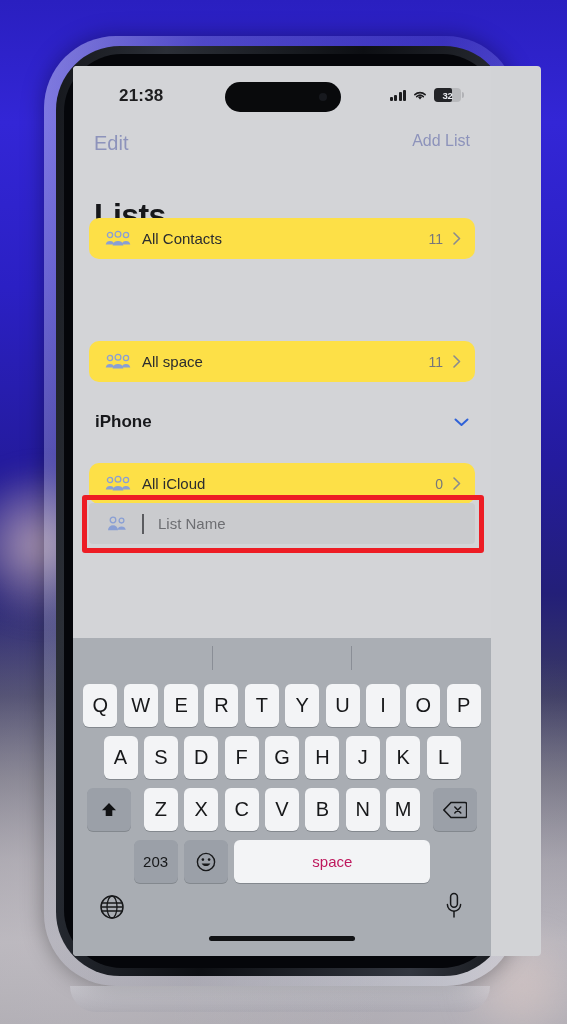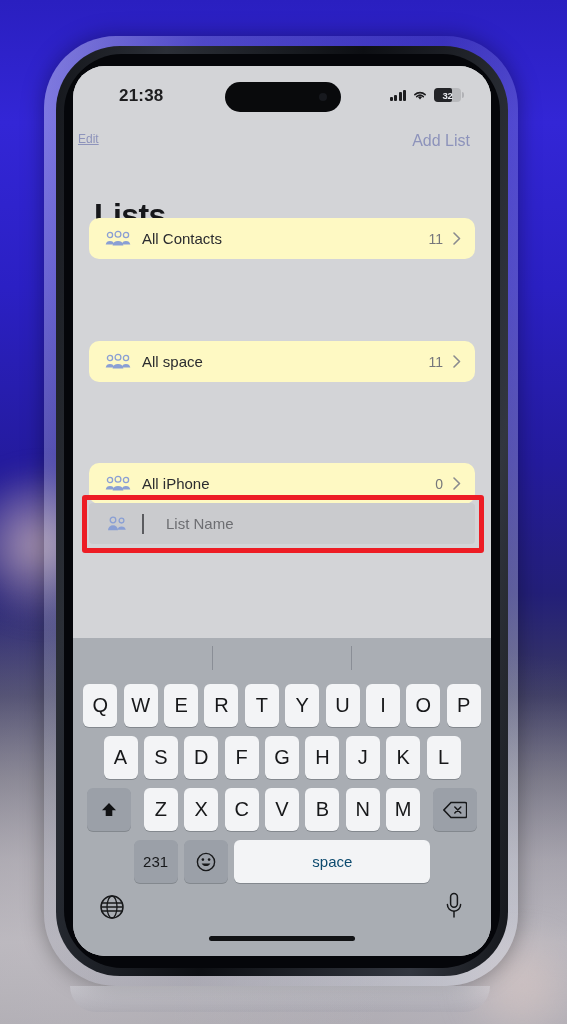--- a/index.html
+++ b/index.html
@@ -74,22 +74,22 @@
   #btn-silent { top: 214px; height: 34px; }
   #btn-volup  { top: 282px; height: 60px; }
   #btn-voldn  { top: 360px; height: 60px; }
   #btn-power  { position: absolute; right: 41px; top: 316px; width: 7px; height: 80px;
     background: linear-gradient(270deg, rgba(235,238,246,0.5), rgba(130,136,152,0.3)); border-radius: 3px; }
 
   
   #screen {
     position: absolute;
     left: 73px; top: 66px;
-    width: 418px; height: 890px;
-    border-radius: 32px;
+    width: 468px; height: 890px;
+    border-radius: 4px;
     background: #d2d3d6;
     overflow: hidden;
   }
   
   #content-area {
     position: absolute; left: 0; top: 0; width: 418px; height: 572px;
     background: #d3d4d7;
   }
 
   #dynamic-island {
@@ -137,36 +137,36 @@
   #battery-cap {
     position: absolute; right: -3px; top: 4px; width: 2px; height: 6px;
     border-radius: 0 2px 2px 0; background: #b1b2b6;
   }
 
   
   #nav-bar {
     position: absolute; left: 0; top: 66px; width: 418px; height: 30px;
   }
   #edit-button {
-    position: absolute; left: 5px; top: 0;
-    font-size: 12px; color: #8d93bb; text-decoration: underline;
+    position: absolute; left: 21px; top: 0;
+    font-size: 20px; color: #8d93bb;
   }
   #add-list-button {
     position: absolute; right: 21px; top: 0;
     font-size: 16px; color: #8d93bb; text-align: right;
   }
   #page-title {
     position: absolute; left: 21px; top: 104px;
     font-size: 32px; font-weight: bold; color: #16171a; letter-spacing: -0.6px; margin-top: 27px;
   }
 
   
   .row-card {
     position: absolute; left: 16px; width: 386px; height: 41px;
-    background: #fef9c3; border-radius: 10px;
+    background: #fde047; border-radius: 10px;
     display: flex; align-items: center;
   }
   .row-people-icon {
     width: 26px; height: 18px; margin-left: 16px; flex: 0 0 auto;
   }
   .row-label {
     margin-left: 11px; font-size: 15px; color: #2b2c2f;
   }
   .row-count {
     margin-left: auto; font-size: 14px; color: #76777b;
@@ -196,21 +196,21 @@
   #new-list-row {
     position: absolute; left: 16px; top: 437px;
     width: 386px; height: 41px;
     background: #cacbce; border-radius: 4px;
     display: flex; align-items: center;
   }
   #new-list-caret {
     width: 2px; height: 20px; background: #5a5b5f; margin-left: 11px;
   }
   #new-list-placeholder {
-    margin-left: 22px; font-size: 15px; color: #6d6e72;
+    margin-left: 14px; font-size: 15px; color: #6d6e72;
   }
   #highlight-box {
     position: absolute; left: 9px; top: 429px;
     width: 402px; height: 58px;
     border: 5px solid #ed1c24; border-radius: 3px;
     pointer-events: none;
   }
 
   
   #keyboard {
@@ -240,21 +240,21 @@
   .key {
     background: #f3f4f6; border-radius: 6px;
     width: 34px; height: 43px;
     display: flex; align-items: center; justify-content: center;
     font-size: 20px; color: #17181a;
     box-shadow: 0 1px 0 rgba(100,105,112,0.55);
     margin: 0 3.2px;
   }
   .key-num   { width: 44px; background: #9ba0a8; font-size: 15px; }
   .key-emoji { width: 44px; background: #9ba0a8; font-size: 19px; }
-  .key-space { width: 196px; font-size: 15px; color: #0c4a6e; }
+  .key-space { width: 196px; font-size: 15px; color: #be185d; }
   .key-done  { width: 86px; background: #0a7cf7; color: #ffffff; font-size: 16px; }
   .key-shift, .key-del { background: #9ba0a8; }
   #kb-row-3 .key-letter { margin: 0 3.2px; }
   #kb-row-3 .key-shift { width: 44px; margin-right: 10px; }
   #kb-row-3 .key-del   { width: 44px; margin-left: 10px; }
   #kb-row-2 { padding: 0 0px; }
 
   
   #kb-bottom {
     position: absolute; left: 0; top: 250px; width: 418px; height: 68px;
@@ -356,31 +356,37 @@
           <path d="M7.6 15.4 a5.5 5.5 0 0 1 10.8 0 z" fill="#8a9fd4"></path>
           <path d="M16.7 14.5 a4.4 4.4 0 0 1 8.6 0 z" fill="#8a9fd4"></path>
         </svg>
         <span class="row-label">All space</span>
         <span class="row-count">11</span>
         <svg class="row-chevron" viewBox="0 0 8 13">
           <path d="M1 1 L6.5 6.5 L1 12" fill="none" stroke="#8a8b8f" stroke-width="1.6" stroke-linecap="round" stroke-linejoin="round"></path>
         </svg>
       </div>
 
+      <div class="section-header" id="section-iphone">
+        <span class="section-title">iPhone</span>
+        <svg class="section-chevron" viewBox="0 0 15 9">
+          <path d="M1.5 1.5 L7.5 7 L13.5 1.5" fill="none" stroke="#2f62d8" stroke-width="2" stroke-linecap="round" stroke-linejoin="round"></path>
+        </svg>
+      </div>
 
       <div class="row-card" id="row-all-iphone">
         <svg class="row-people-icon" viewBox="0 0 26 18">
           <circle cx="5" cy="5" r="2.6" fill="none" stroke="#8a9fd4" stroke-width="1.3"></circle>
           <circle cx="13" cy="4.2" r="2.9" fill="none" stroke="#8a9fd4" stroke-width="1.3"></circle>
           <circle cx="21" cy="5" r="2.6" fill="none" stroke="#8a9fd4" stroke-width="1.3"></circle>
           <path d="M0.7 14.5 a4.4 4.4 0 0 1 8.6 0 z" fill="#8a9fd4"></path>
           <path d="M7.6 15.4 a5.5 5.5 0 0 1 10.8 0 z" fill="#8a9fd4"></path>
           <path d="M16.7 14.5 a4.4 4.4 0 0 1 8.6 0 z" fill="#8a9fd4"></path>
         </svg>
-        <span class="row-label">All iPhone</span>
+        <span class="row-label">All iCloud</span>
         <span class="row-count">0</span>
         <svg class="row-chevron" viewBox="0 0 8 13">
           <path d="M1 1 L6.5 6.5 L1 12" fill="none" stroke="#8a8b8f" stroke-width="1.6" stroke-linecap="round" stroke-linejoin="round"></path>
         </svg>
       </div>
 
       <div id="new-list-row">
         <svg class="row-people-icon" viewBox="0 0 26 18">
           <circle cx="8" cy="5" r="2.8" fill="none" stroke="#8a9fd4" stroke-width="1.3"></circle>
           <circle cx="16.5" cy="5.6" r="2.4" fill="none" stroke="#8a9fd4" stroke-width="1.3"></circle>
@@ -440,21 +446,21 @@
         <div class="key key-letter">M</div>
         <div class="key key-del">
           <svg width="24" height="18" viewBox="0 0 24 18">
             <path d="M8 1.4 H22 a1.6 1.6 0 0 1 1.6 1.6 V15 a1.6 1.6 0 0 1 -1.6 1.6 H8 L0.9 9 Z" fill="none" stroke="#17181a" stroke-width="1.5"></path>
             <path d="M11.8 6 L17.8 12 M17.8 6 L11.8 12" stroke="#17181a" stroke-width="1.5" stroke-linecap="round"></path>
           </svg>
         </div>
       </div>
 
       <div class="kb-row" id="kb-row-4">
-        <div class="key key-num">231</div>
+        <div class="key key-num">203</div>
         <div class="key key-emoji">
           <svg width="22" height="22" viewBox="0 0 22 22">
             <circle cx="11" cy="11" r="8.6" fill="none" stroke="#17181a" stroke-width="1.4"></circle>
             <circle cx="7.9" cy="8.6" r="1.3" fill="#17181a"></circle>
             <circle cx="14.1" cy="8.6" r="1.3" fill="#17181a"></circle>
             <path d="M6.6 12.6 A5.2 5.2 0 0 0 15.4 12.6 Z" fill="#17181a"></path>
           </svg>
         </div>
         <div class="key key-space">space</div>
       </div>

